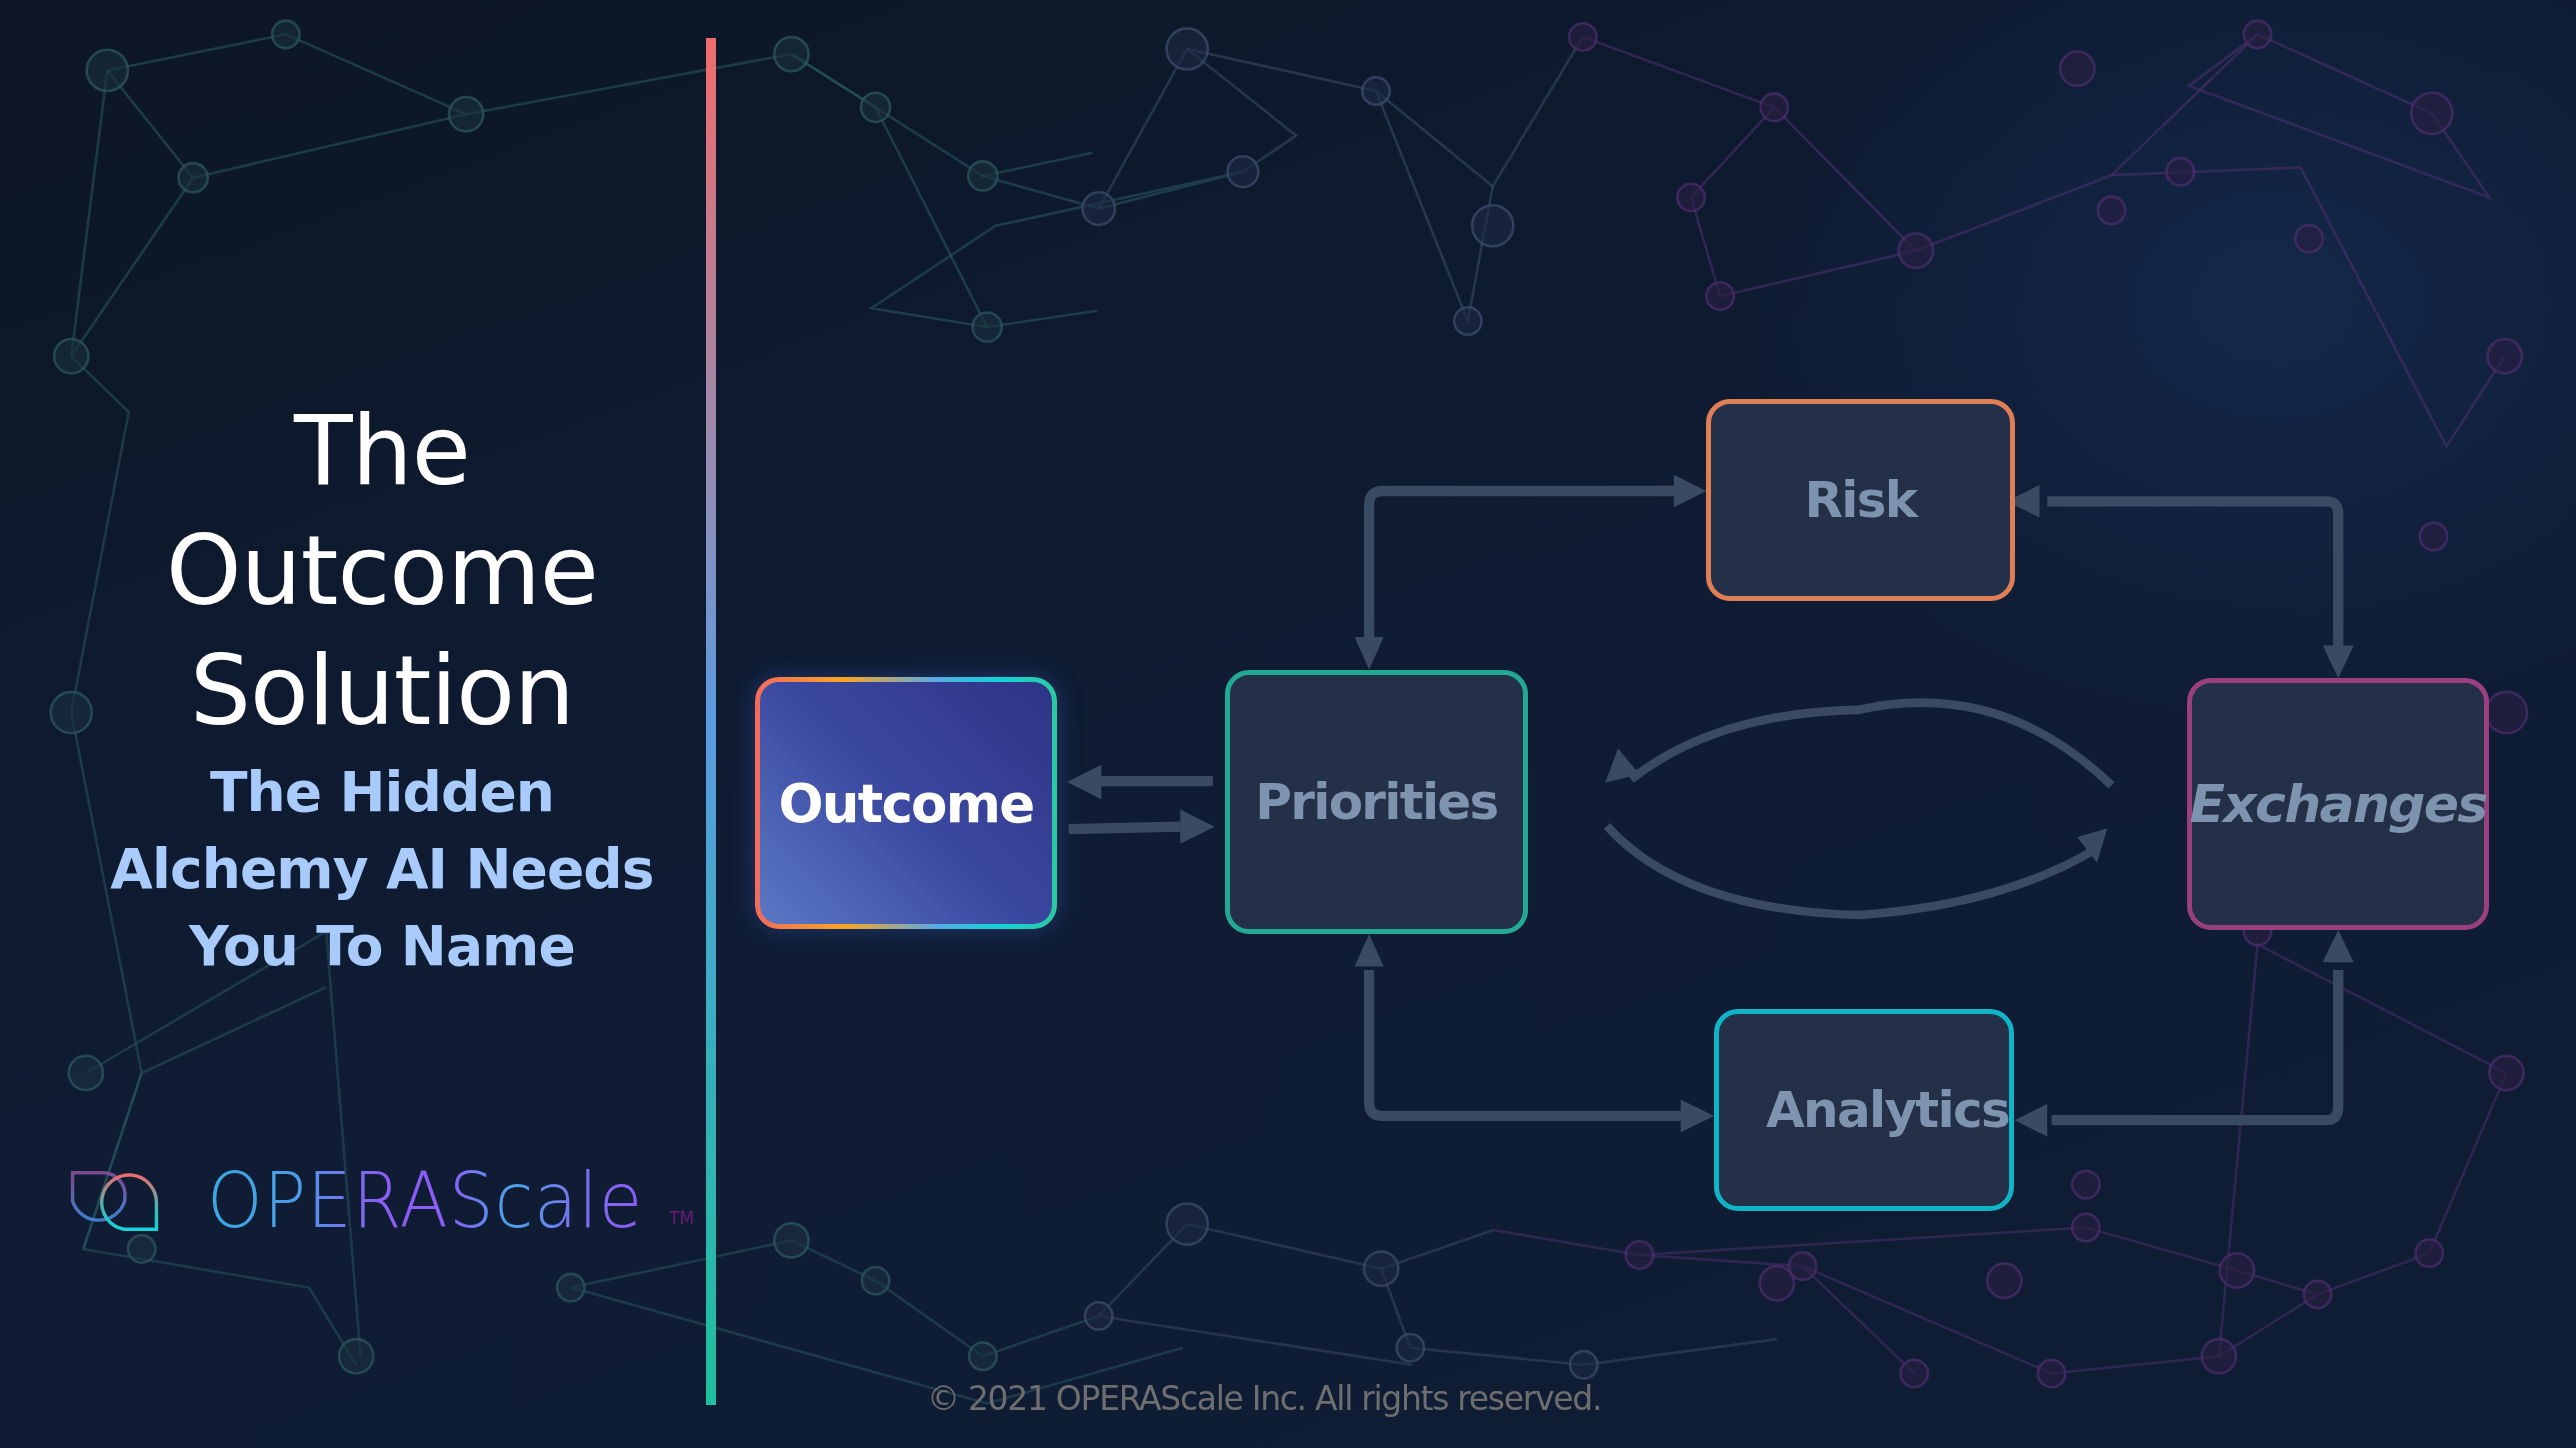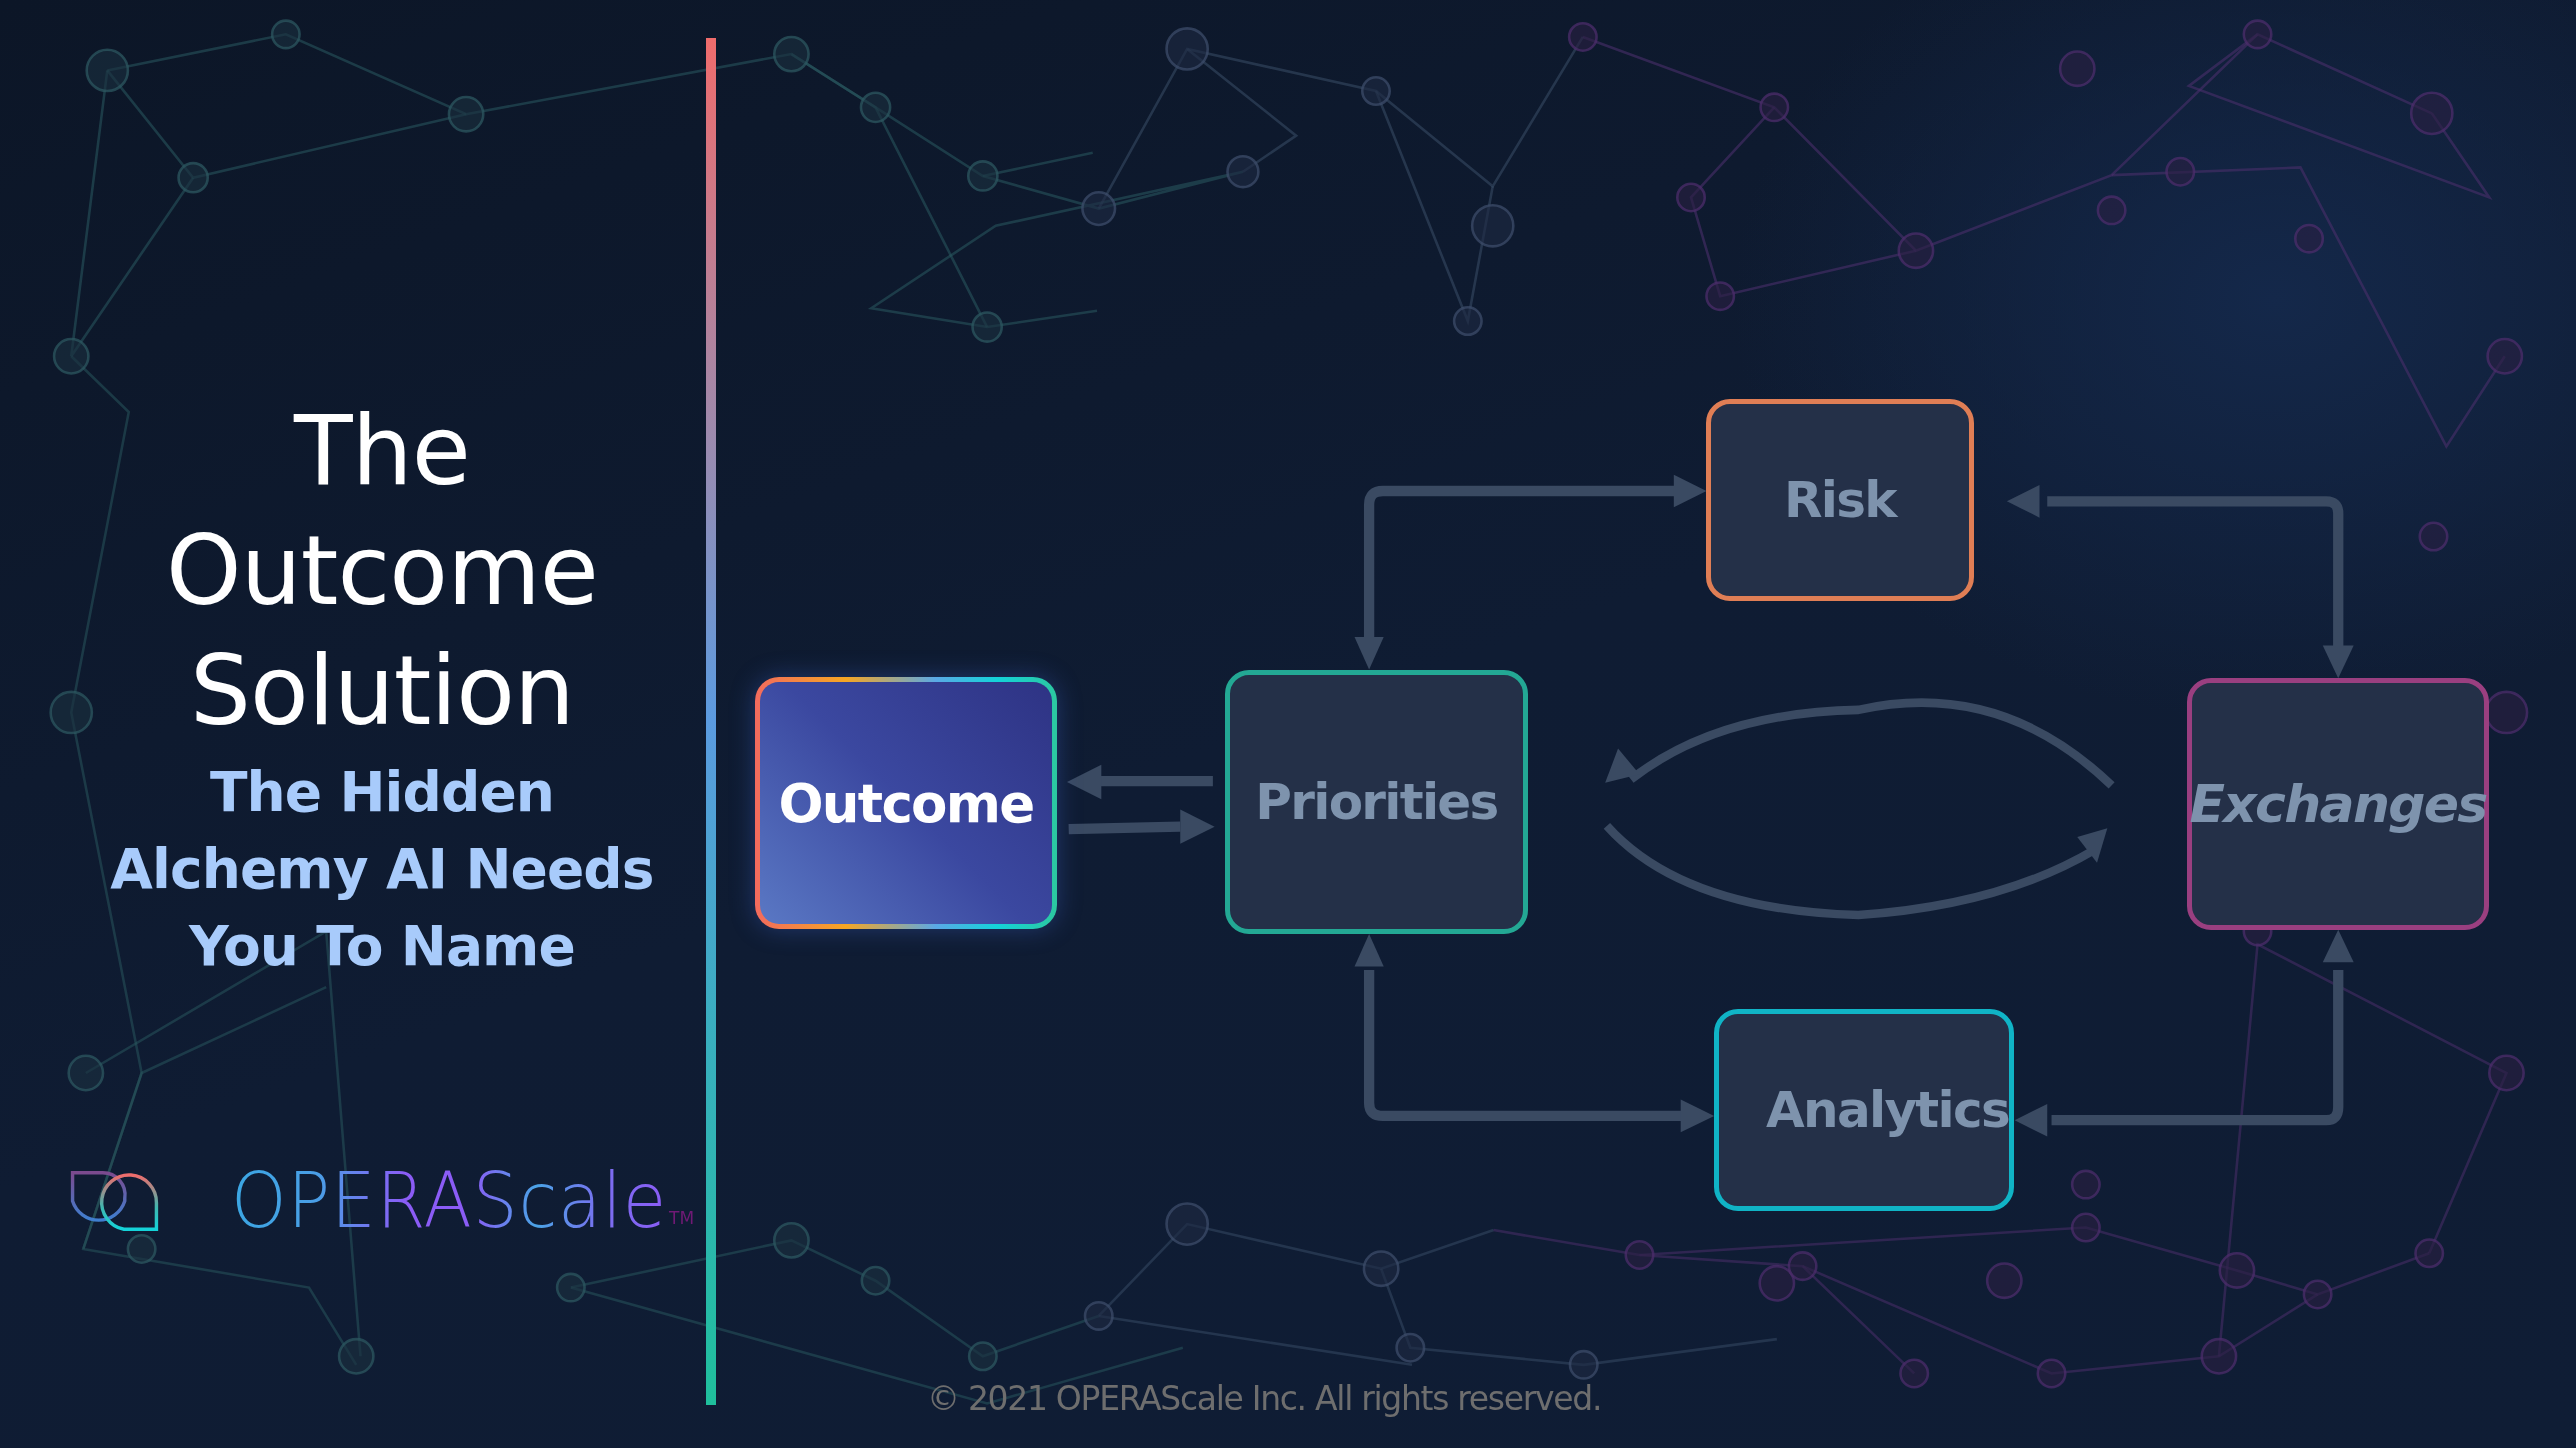--- a/index.html
+++ b/index.html
@@ -15,21 +15,21 @@
     position: absolute; left: 0; width: 764px; top: 391px; text-align: center;
     color: #ffffff; font-family: "DejaVu Sans", sans-serif; font-weight: 400;
     font-size: 96px; line-height: 120px; letter-spacing: -0.9px;
   }
   .subtitle {
     position: absolute; left: 0; width: 764px; top: 754px; text-align: center;
     color: #a8cbfb; font-family: "DejaVu Sans", sans-serif; font-weight: 700;
     font-size: 55px; line-height: 77px; letter-spacing: -0.9px;
   }
   .title span, .subtitle span { display: block; }
-  .logo { position: absolute; left: 70px; top: 1163px; display: flex; align-items: center; gap: 24px; }
+  .logo { position: absolute; left: 70px; top: 1163px; display: flex; align-items: center; }
   .logo-mark { width: 89px; height: 62px; }
   .logo-text {
     margin-left: 48px; font-family: "DejaVu Sans", sans-serif; font-weight: 200;
     font-size: 76px; letter-spacing: 0.9px; line-height: 1;
     background: linear-gradient(90deg, #3ba7e3 0%, #4a9ee6 20%, #8b5cf6 40%, #8b5cf6 55%, #4aa3e6 70%, #7a6ff0 85%, #8b5cf6 100%);
     -webkit-background-clip: text; background-clip: text; color: transparent;
     transform: scaleX(0.93); transform-origin: left center;
   }
   .tm { position: absolute; left: 599px; top: -3.4px; color: #701a75; font-size: 17px; font-family: "DejaVu Sans", sans-serif; margin-top: 48px; }
   .divider {
@@ -46,21 +46,21 @@
   .node-outcome {
     left: 755px; top: 677px; width: 302px; height: 252px;
     border: 5.2px solid transparent;
     background:
       linear-gradient(225deg, #2e3384 0%, #3b48a0 50%, #5a78c4 100%) padding-box,
       linear-gradient(90deg, #f26a5e 0%, #f6a623 30%, #5aa9e6 60%, #14d3d9 80%, #2cc7a0 100%) border-box;
     color: #ffffff; box-shadow: 0 0 24px rgba(70,110,220,0.35);
     font-size: 53px;
   }
   .node-priorities { left: 1217px; top: 670px; width: 303px; height: 264px; border: 5.2px solid #23a894; margin-left: 8px; }
-  .node-risk { left: 1706px; top: 399px; width: 268px; height: 202px; border: 5.2px solid #e07e55; }
+  .node-risk { left: 1706px; top: 399px; width: 309px; height: 202px; border: 5.2px solid #e07e55; }
   .node-exchanges { left: 2187px; top: 678px; width: 302px; height: 252px; border: 5.2px solid #9a3f80; font-size: 52px; font-style: italic; }
   .node-analytics { left: 1714px; top: 1009px; width: 300px; height: 202px; border: 5.2px solid #10b4c6; justify-content: flex-end; }
   .footer {
     position: absolute; left: 927px; top: 1379px; color: #6e6e6e;
     font-family: "DejaVu Sans", sans-serif; font-size: 33px; letter-spacing: -1.3px;
   }
 </style>
 </head>
 <body>
 

